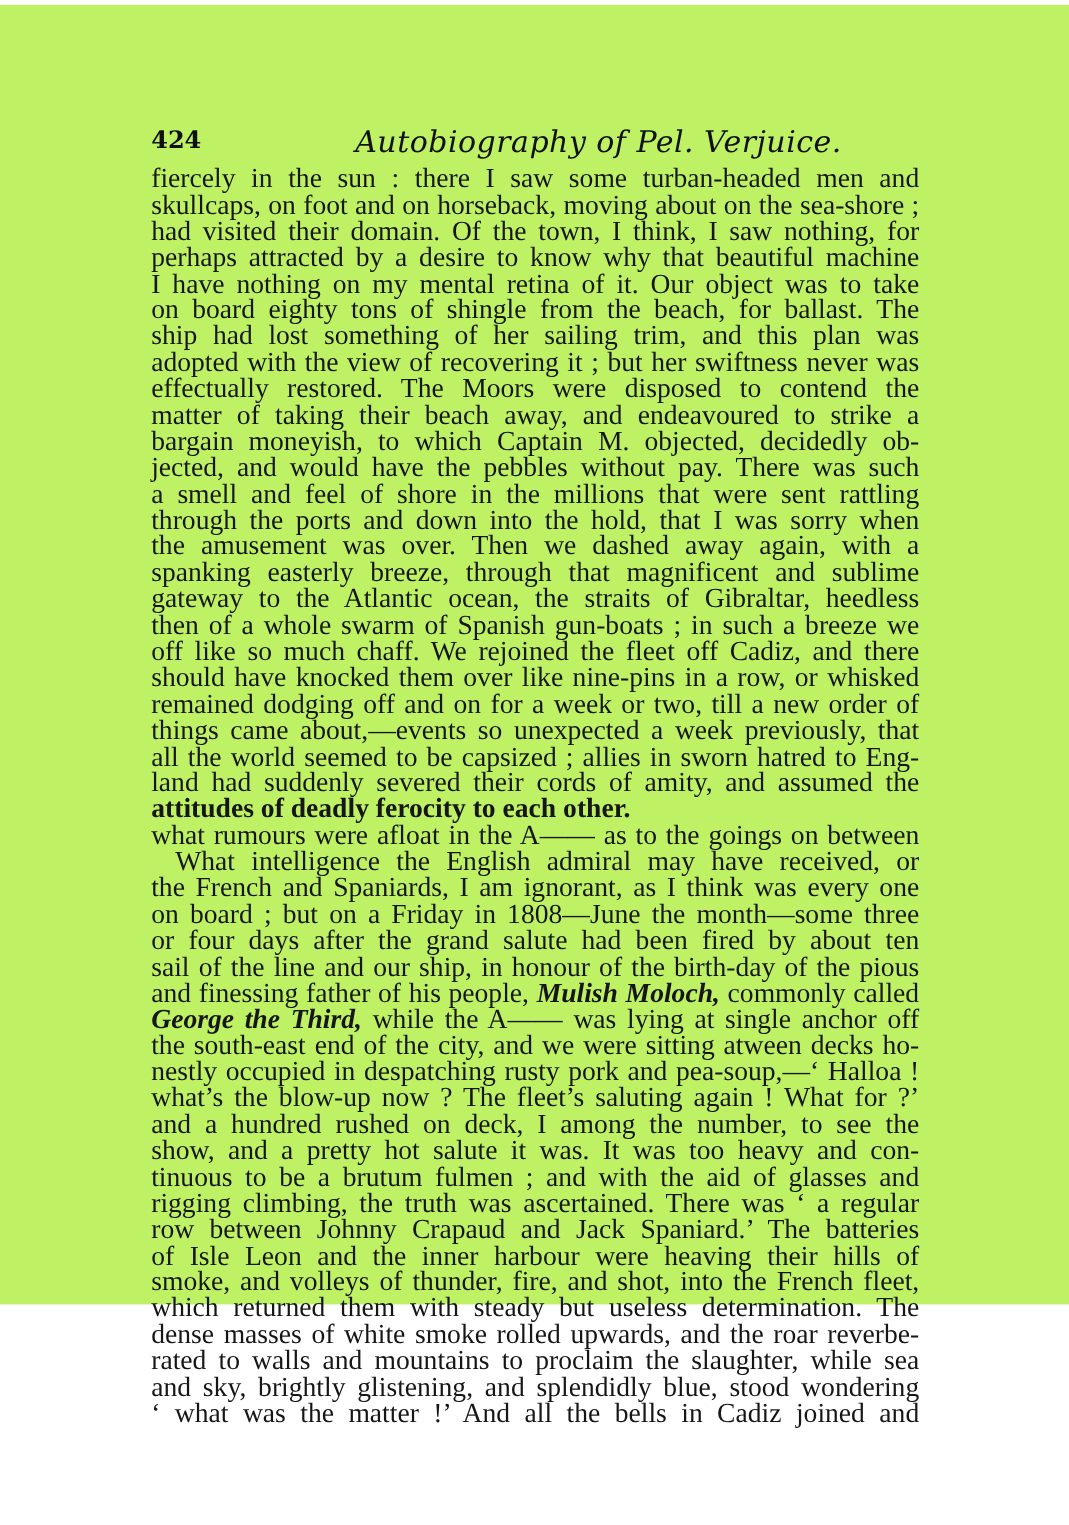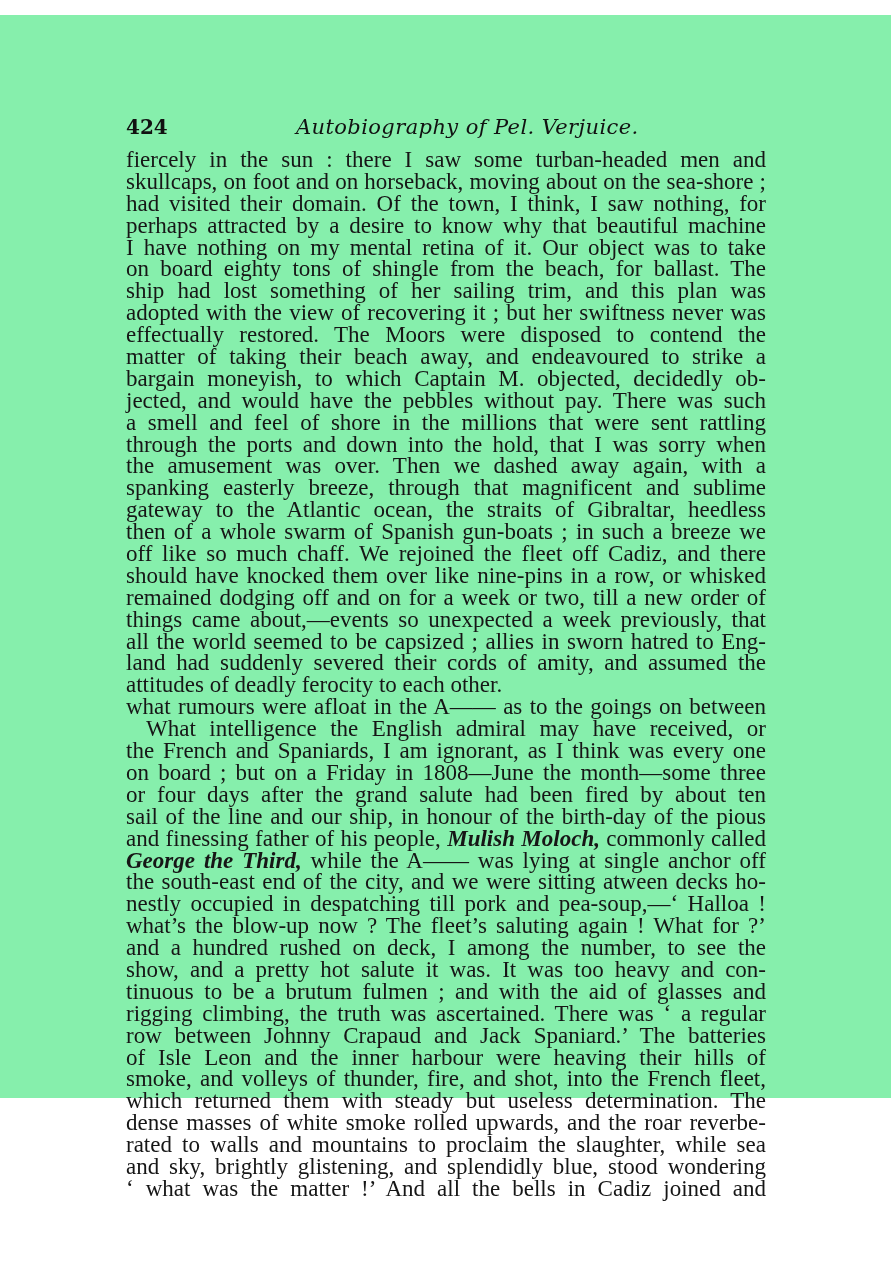--- a/index.html
+++ b/index.html
@@ -9,24 +9,24 @@
     }
     body {
       width: 891px;
       height: 1271px;
       position: relative;
       overflow: hidden;
     }
     .page {
       position: absolute;
       left: 0;
-      top: 15px;
+      top: 4px;
       width: 891px;
       height: 1083px;
-      background: #86efac;
+      background: #bef264;
     }
     .running-head {
       position: absolute;
       left: 126px;
       top: 100px;
       width: 640px;
       height: 28px;
       font-family: "DejaVu Serif", "Liberation Serif", serif;
       color: #111;
     }
@@ -35,21 +35,21 @@
       left: 0;
       top: 0;
       font-size: 20px;
       font-weight: bold;
       letter-spacing: 0px;
     }
     .head-title {
       position: absolute;
       left: 170px;
       top: 0;
-      font-size: 21px;
+      font-size: 25px;
       font-style: italic;
       letter-spacing: 0.4px;
     }
     .body-text {
       position: absolute;
       left: 126px;
       top: 134px;
       width: 640px;
       font-family: "Liberation Serif", "DejaVu Serif", serif;
       font-size: 23px;
@@ -59,20 +59,21 @@
     }
     .line {
       display: block;
       white-space: nowrap;
       text-align: justify;
       text-align-last: justify;
       height: 21.9px;
     }
     .line.last {
       text-align-last: left;
+      font-weight: bold;
     }
     .indent {
       padding-left: 20px;
     }
     em { font-style: italic; font-weight: bold; }
   </style>
 </head>
 <body>
 
 <div class="page">
@@ -115,21 +116,21 @@
     <div>
       <span class="line">what rumours were afloat in the A—— as to the goings on between</span>
       <span class="line indent">What intelligence the English admiral may have received, or</span>
       <span class="line">the French and Spaniards, I am ignorant, as I think was every one</span>
       <span class="line">on board ; but on a Friday in 1808—June the month—some three</span>
       <span class="line">or four days after the grand salute had been fired by about ten</span>
       <span class="line">sail of the line and our ship, in honour of the birth-day of the pious</span>
       <span class="line"><span>and finessing father of his people, </span><em>Mulish Moloch,</em><span> commonly called</span></span>
       <span class="line"><em>George the Third,</em><span> while the A—— was lying at single anchor off</span></span>
       <span class="line">the south-east end of the city, and we were sitting atween decks ho-</span>
-      <span class="line">nestly occupied in despatching till pork and pea-soup,—‘ Halloa !</span>
+      <span class="line">nestly occupied in despatching rusty pork and pea-soup,—‘ Halloa !</span>
       <span class="line">what’s the blow-up now ? The fleet’s saluting again ! What for ?’</span>
       <span class="line">and a hundred rushed on deck, I among the number, to see the</span>
       <span class="line">show, and a pretty hot salute it was. It was too heavy and con-</span>
       <span class="line">tinuous to be a brutum fulmen ; and with the aid of glasses and</span>
       <span class="line">rigging climbing, the truth was ascertained. There was ‘ a regular</span>
       <span class="line">row between Johnny Crapaud and Jack Spaniard.’ The batteries</span>
       <span class="line">of Isle Leon and the inner harbour were heaving their hills of</span>
       <span class="line">smoke, and volleys of thunder, fire, and shot, into the French fleet,</span>
       <span class="line">which returned them with steady but useless determination. The</span>
       <span class="line">dense masses of white smoke rolled upwards, and the roar reverbe-</span>

